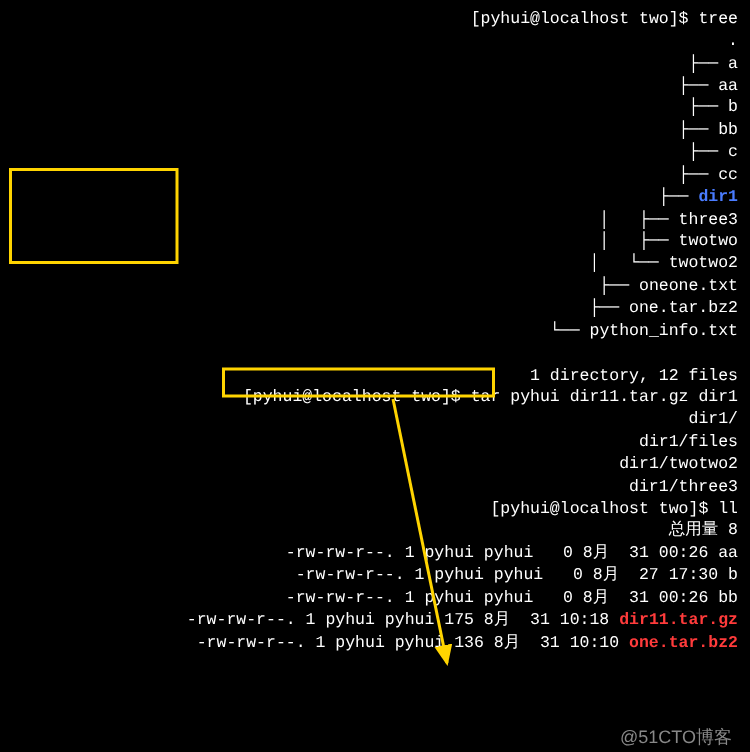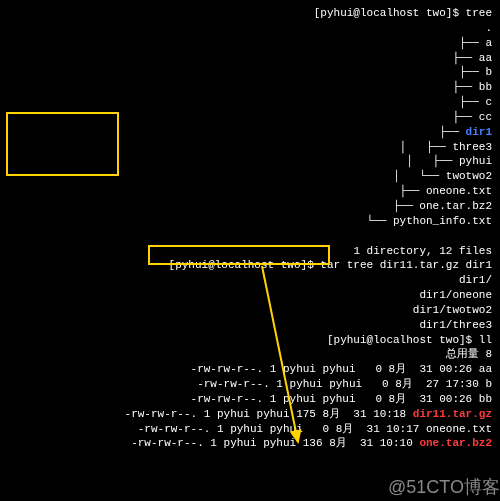--- a/index.html
+++ b/index.html
@@ -25,62 +25,61 @@
     position: absolute;
     border: 2px solid #ffd400;
     pointer-events: none;
   }
   .arrow {
     position: absolute;
     pointer-events: none;
   }
   .watermark {
     position: absolute;
-    right: 0;
+    right: 12px;
     bottom: 2px;
-    font-size: 18px;
+    font-size: 12px;
     color: #888;
     font-family: sans-serif;
   }
 </style>
 </head>
 <body>
 
 <div class="line"><span>[pyhui@localhost two]$ </span><span class="cmd">tree</span></div>
 <div class="line">.</div>
 <div class="line tree-pipe">├── a</div>
 <div class="line tree-pipe">├── aa</div>
 <div class="line tree-pipe">├── b</div>
 <div class="line tree-pipe">├── bb</div>
 <div class="line tree-pipe">├── c</div>
 <div class="line tree-pipe">├── cc</div>
 <div class="line tree-pipe">├── <span class="dir-blue"></span><span style="color:#4a7cff;font-weight:bold;">dir1</span></div>
 <div class="line tree-pipe">│   ├── three3</div>
-<div class="line tree-pipe">│   ├── pyhui</div>
+<div class="line tree-pipe">│   ├── twotwo</div>
 <div class="line tree-pipe">│   └── twotwo2</div>
 <div class="line tree-pipe">├── oneone.txt</div>
 <div class="line tree-pipe">├── one.tar.bz2</div>
 <div class="line tree-pipe">└── python_info.txt</div>
 <div class="line">&nbsp;</div>
 <div class="line">1 directory, 12 files</div>
 
-<div class="line"><span>[pyhui@localhost two]$ </span><span class="cmd">tar tree dir11.tar.gz dir1</span></div>
+<div class="line"><span>[pyhui@localhost two]$ </span><span class="cmd">tar pyhui dir11.tar.gz dir1</span></div>
 <div class="line">dir1/</div>
-<div class="line">dir1/oneone</div>
+<div class="line">dir1/files</div>
 <div class="line">dir1/twotwo2</div>
 <div class="line">dir1/three3</div>
 
 <div class="line"><span>[pyhui@localhost two]$ </span><span class="cmd">ll</span></div>
 <div class="line">总用量 8</div>
 <div id="ll-body">
     <div class="line">-rw-rw-r--. 1 pyhui pyhui   0 8月  31 00:26 aa</div>
     <div class="line">-rw-rw-r--. 1 pyhui pyhui   0 8月  27 17:30 b</div>
     <div class="line">-rw-rw-r--. 1 pyhui pyhui   0 8月  31 00:26 bb</div>
     <div class="line">-rw-rw-r--. 1 pyhui pyhui 175 8月  31 10:18 <span class="tar-red">dir11.tar.gz</span></div>
-    <div class="line">-rw-rw-r--. 1 pyhui pyhui   0 8月  31 10:17 oneone.txt</div>
     <div class="line">-rw-rw-r--. 1 pyhui pyhui 136 8月  31 10:10 <span class="bz2-red">one.tar.bz2</span></div>
   </div>
 
 <div class="box-yellow" style="left:6px; top:112px; width:113px; height:64px;"></div>
 <div class="box-yellow" style="left:148px; top:245px; width:182px; height:20px;"></div>
 
 <svg class="arrow" style="left:0;top:0;width:500px;height:501px;">
   <defs>
     <marker id="ah" markerWidth="8" markerHeight="8" refX="6" refY="3" orient="auto">
       <path d="M0,0 L7,3 L0,6 Z" fill="#ffd400"></path>

